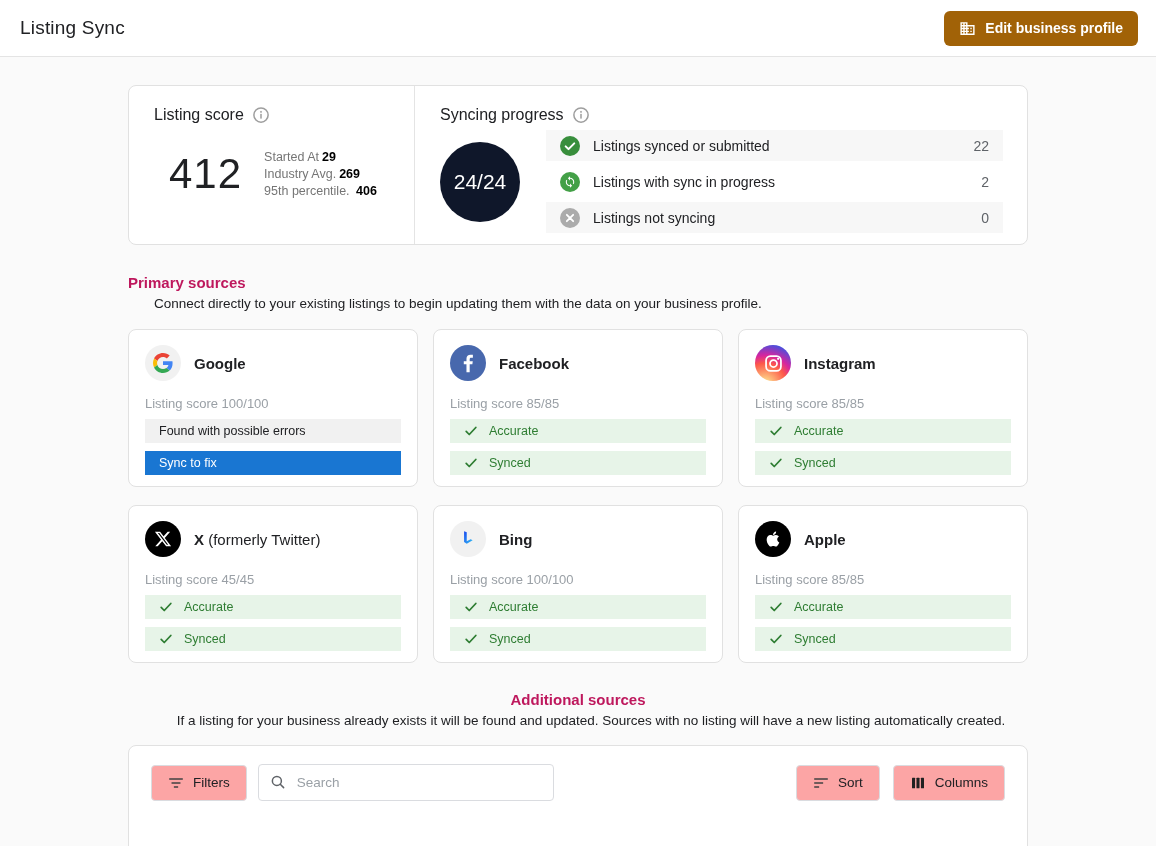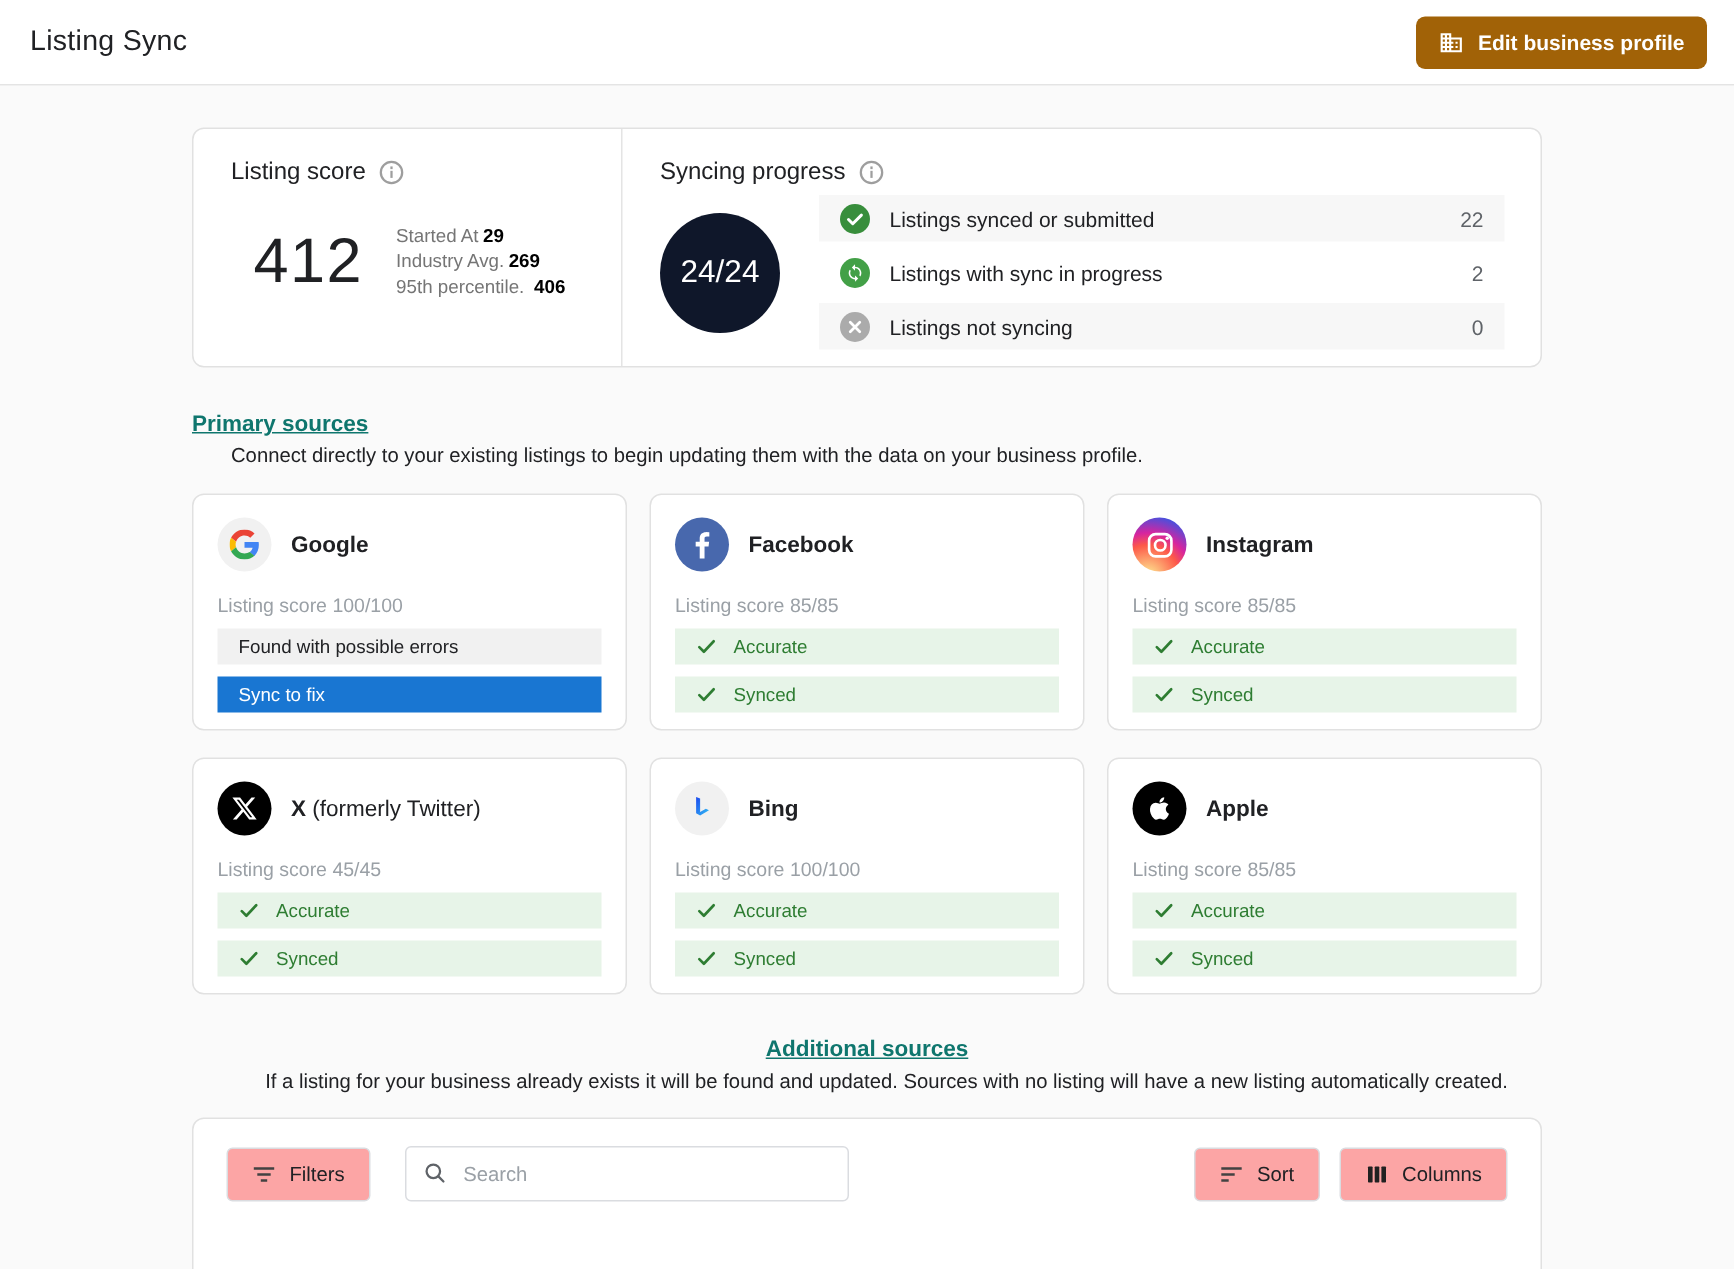--- a/index.html
+++ b/index.html
@@ -32,21 +32,21 @@
   .sync-area { flex:1; display:flex; align-items:center; gap:26px; margin-top:6px; }
   .big-circle { width:80px; height:80px; border-radius:50%; background:#0f172a; color:#fff;
                 display:flex; align-items:center; justify-content:center; font-size:21px; flex:0 0 80px; }
   .progress-rows { flex:1; display:flex; flex-direction:column; gap:5px; }
   .p-row { height:31px; display:flex; align-items:center; gap:13px; padding:0 14px; }
   .p-row:nth-child(odd) { background:#F7F7F7; }
   .p-label { flex:1; font-size:14px; color:#202124; }
   .p-value { font-size:14px; color:#5F6368; }
 
   
-  .section-h { font-size:15px; font-weight:700; color:#0f766e;text-decoration:underline; }
+  .section-h { font-size:15px; font-weight:700; color:#be185d; }
   .section-sub { font-size:13.5px; color:#202124; margin-top:5px;margin-left:26px; }
   .primary-head { margin-top:29px; }
   .additional-head { margin-top:28px;text-align:center; }
 
   
   .grid { display:grid; grid-template-columns:repeat(3, 1fr); gap:18px 15px; margin-top:18px; }
   .src-card { height:158px; padding:15px 16px; }
   .src-head { display:flex; align-items:center; gap:13px; }
   .logo { width:36px; height:36px; border-radius:50%; display:flex; align-items:center;
           justify-content:center; flex:0 0 36px; }
@@ -62,21 +62,21 @@
   .status-ok { background:#E7F4E8; color:#2E7D32; }
   .status-warn { background:#F1F1F1; color:#202124; }
   .status-action { background:#1976D2; color:#fff; font-weight:500; }
 
   
   .toolbar-card { margin-top:17px; height:200px; overflow:hidden; display:flex; flex-direction:column; }
   .toolbar { display:flex; align-items:center; padding:18px 22px 18px 22px; }
   .btn-light { display:flex; align-items:center; gap:9px; background:#fca5a5; border:1px solid #DADCE0;
                border-radius:4px; padding:9px 16px; font-size:13.5px; font-weight:500; color:#202124;
                font-family:inherit; cursor:pointer; }
-  .search-wrap { position:relative; margin-left:23px; }
+  .search-wrap { position:relative; margin-left:11px; }
   .search-input { width:296px; height:37px; border:1px solid #DADCE0; border-radius:4px;
                   padding:0 10px 0 38px; font-size:13.5px; font-family:inherit; color:#202124;
                   background:#fff; outline:none; }
   .search-input::placeholder { color:#9AA0A6; }
   .search-ico { position:absolute; left:11px; top:9px; }
   .toolbar-spacer { flex:1; }
   .toolbar .btn-light + .btn-light { margin-left:13px; }
 </style>
 </head>
 <body>

